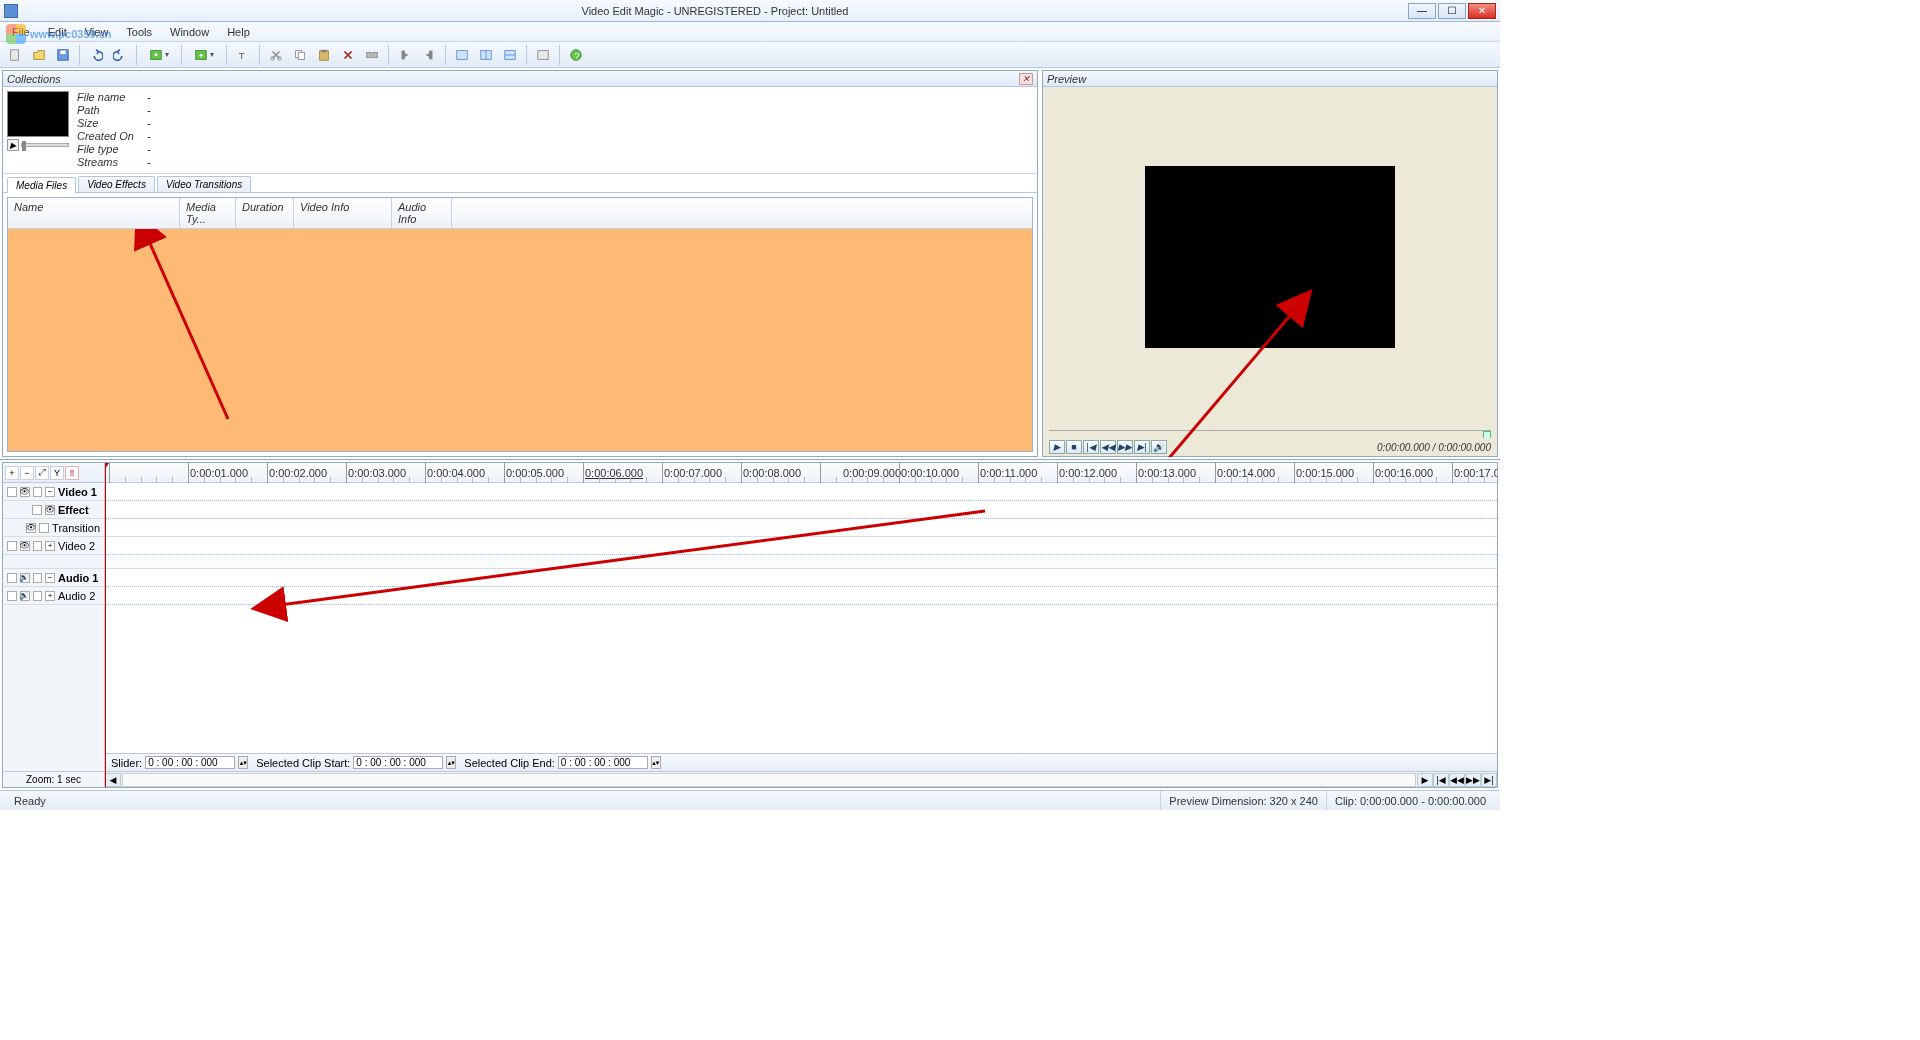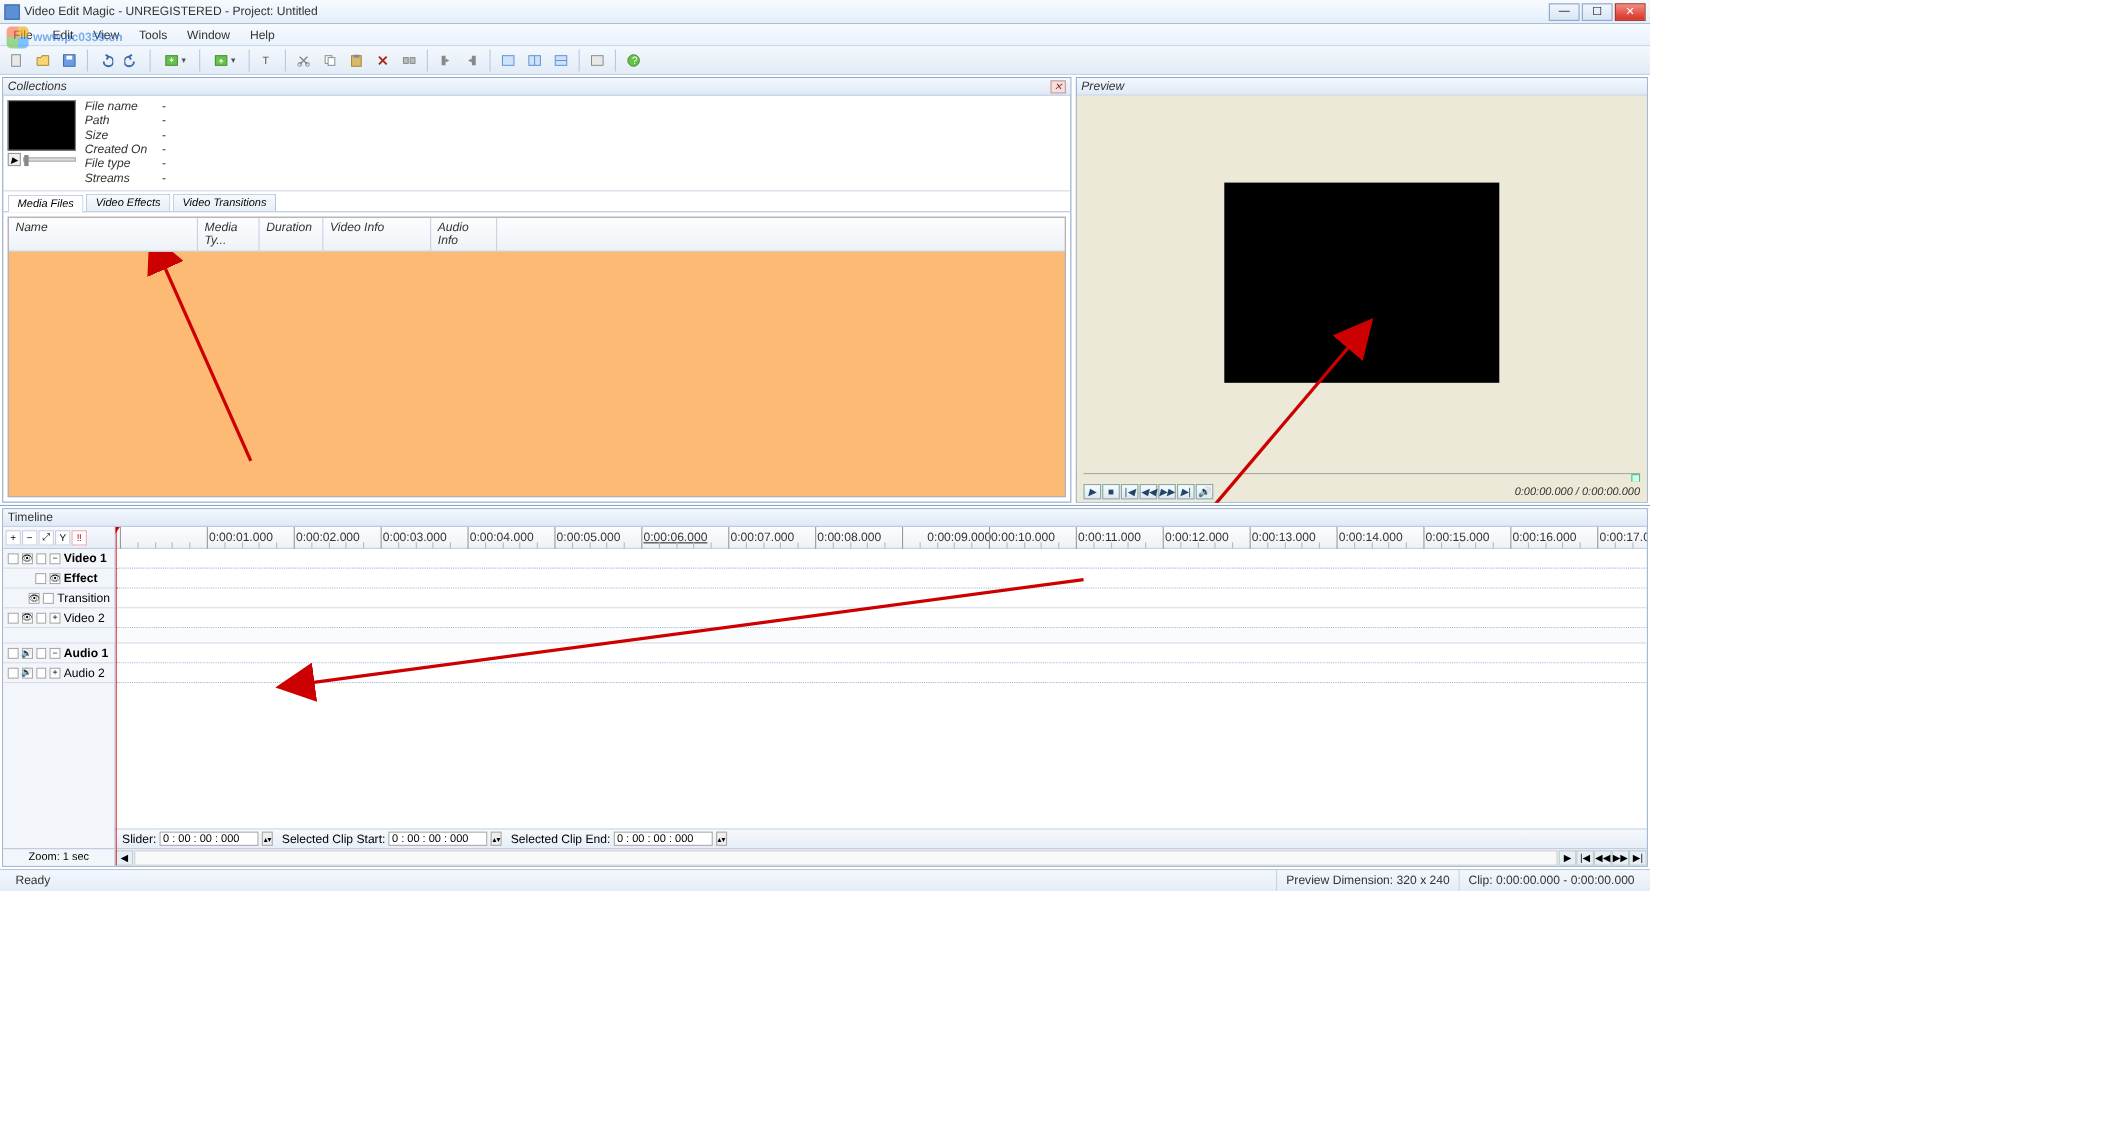--- a/index.html
+++ b/index.html
@@ -1,21 +1,21 @@
 <!DOCTYPE html>
 <html><head>
 <meta charset="utf-8">
 <style>
 * { margin: 0; padding: 0; box-sizing: border-box; font-family: "Segoe UI", Tahoma, sans-serif; font-size: 11px; }
 html, body { width: 1500px; height: 810px; overflow: hidden; background: #fff; }
 
 
 .titlebar { height: 22px; background: linear-gradient(#f7fbff, #e4eef9); border-bottom: 1px solid #9fb8d5; display: flex; align-items: center; padding: 0 4px; }
 .titlebar .appicon { width: 14px; height: 14px; background: #5b8fd6; margin-right: 4px; border: 1px solid #3a6aa8; }
-.titlebar .title { flex: 1; color: #333; }
+.titlebar .title { flex: 1; color: #333; text-align: center; }
 .titlebar .winbtns { display: flex; gap: 2px; }
 .titlebar .winbtn { width: 28px; height: 16px; border: 1px solid #8aa4c7; background: linear-gradient(#f0f6fd,#d8e6f6); display: flex; align-items: center; justify-content: center; font-size: 10px; cursor: default; }
 .titlebar .winbtn.close { background: linear-gradient(#f28b82,#d93025); color: #fff; border-color: #a52714; }
 
 
 .menubar { height: 20px; background: linear-gradient(#f7fbff,#e9f1fa); border-bottom: 1px solid #c8d6e9; display: flex; align-items: center; padding: 0 4px; gap: 2px; position: relative; }
 .menubar .menuitem { padding: 2px 8px; color: #333; }
 .watermark { position: absolute; left: 0; top: 0; pointer-events: none; opacity: 0.6; font-size: 14px; color: #2a7de1; font-weight: bold; padding: 2px 6px; text-align: center; }
 .watermark .logo { display:inline-block; width:20px; height:20px; background: conic-gradient(#f7a600 0 90deg,#3aa0ff 90deg 180deg,#66c24a 180deg 270deg,#ff6a3d 270deg 360deg); border-radius:4px; vertical-align:middle; margin-right:4px;}
 
@@ -48,21 +48,21 @@
 .tab { padding: 2px 8px; border: 1px solid #b3c5dd; border-bottom: none; background: linear-gradient(#f6f9fd,#e7eef7); margin-right: 2px; border-radius: 2px 2px 0 0; font-size: 10px; }
 .tab.active { background: #fff; position: relative; top: 1px; }
 
 .grid { flex:1; margin: 4px; border: 1px solid #9fb2cc; background: #fdba74; overflow: hidden; }
 .grid-head { display: flex; background: linear-gradient(#fdfdfe,#eef2f8); border-bottom: 1px solid #c6d2e2; }
 .ghc { border-right: 1px solid #c6d2e2; padding: 3px 6px; font-size: 11px; color: #333; }
 .ghc.name { width: 172px; } .ghc.mt { width: 56px; } .ghc.dur { width: 58px; } .ghc.vi { width: 98px; } .ghc.ai { width: 60px; flex:0 0 auto; }
 .grid-body { height: 250px; position: relative; }
 
 
-.preview { width: 520px; }
+.preview { width: 456px; }
 .prev-body { flex:1; display:flex; flex-direction:column; background:#ece9d8; padding:0; }
 .prev-canvas-wrap { flex:1; display:flex; align-items:center; justify-content:center; position:relative; background:#ece9d8; }
 .prev-canvas { width: 250px; height: 182px; background:#000; }
 .prev-ruler { height: 6px; margin: 4px 6px 2px 6px; border-top:1px solid #aaa; display:flex; justify-content:flex-end;}
 .prev-ruler .mk { width:8px; height:8px; border:1px solid #5b7; background:#cfe;}
 .prev-ctrls { height: 18px; display:flex; align-items:center; padding: 0 6px; gap:0; background:#ece9d8;}
 .prev-ctrls .pc { width:16px; height:14px; border:1px solid #8aa; background:linear-gradient(#f8fbff,#dce8f4); display:flex; align-items:center; justify-content:center; font-size:9px; color:#246; margin-right:1px;}
 .prev-time { margin-left:auto; font-size:10px; color:#333; }
 
 
@@ -346,23 +346,20 @@
         <div class="pc">▶|</div>
         <div class="pc">🔊</div>
         <div class="prev-time">0:00:00.000 / 0:00:00.000</div>
       </div>
     </div>
   </div>
 </div>
 
 <div class="timeline-wrap">
   <div class="timeline-panel">
-    <div class="panel-title">
-        <span>Timeline</span>
-      </div>
     <div class="tl-body">
       <div class="tl-left">
         <div class="tl-tools">
           <div class="tt">+</div>
           <div class="tt">−</div>
           <div class="tt">⤢</div>
           <div class="tt">Y</div>
           <div class="tt red">‼</div>
         </div>
         <div class="track-h bold">

